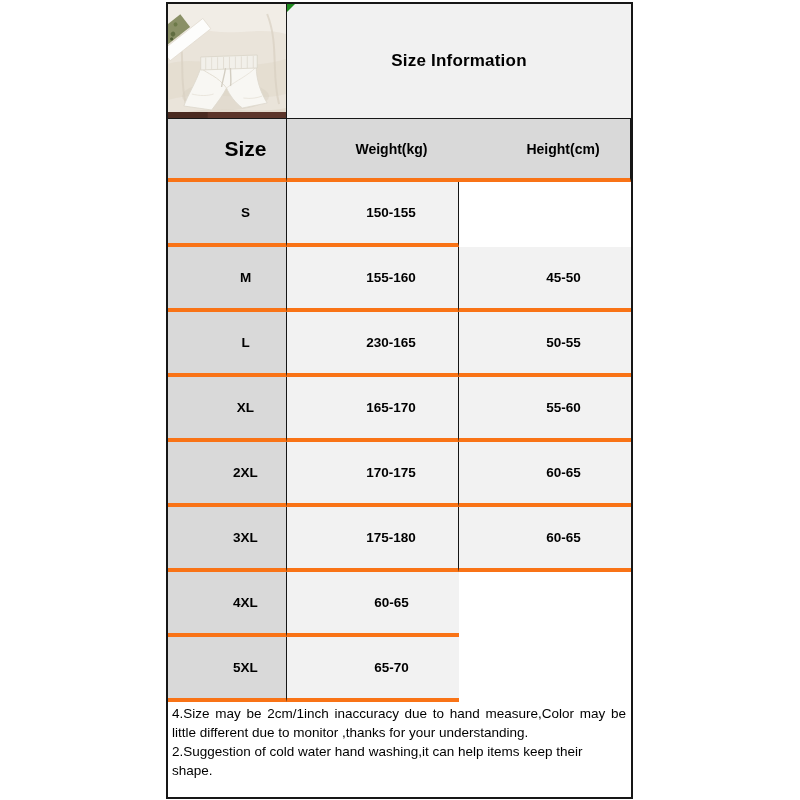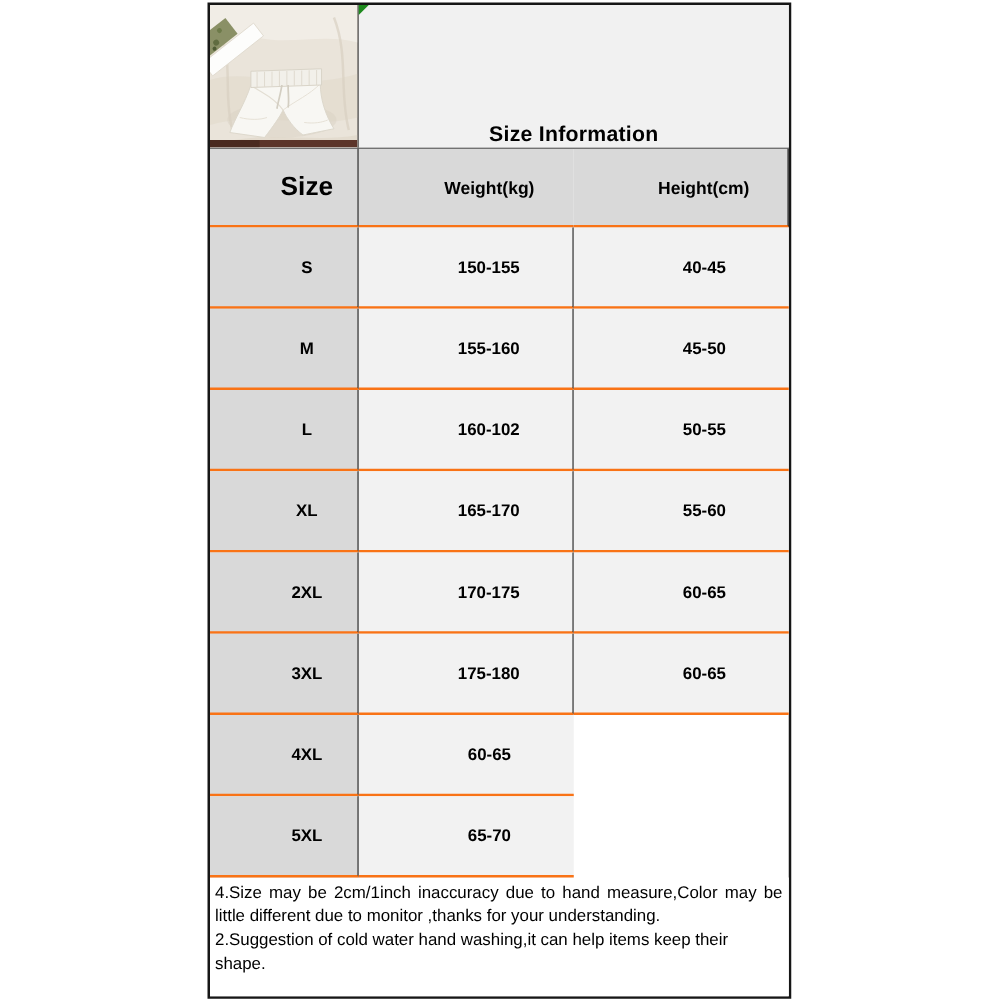--- a/index.html
+++ b/index.html
@@ -13,31 +13,31 @@
   }
   
   .top-row{display:flex;height:114px;border-bottom:1px solid #161616;}
   .photo-cell{
     width:119px;box-sizing:border-box;border-right:1px solid #161616;
     overflow:hidden;flex:none;background:#eae4da;
   }
   .photo-cell svg{display:block;width:100%;height:100%;}
   .title-cell{
     flex:1;position:relative;background:#f1f1f1;
-    display:flex;align-items:flex-end;justify-content:center;
+    display:flex;align-items:center;justify-content:center;
   }
   .title-text{font-size:17px;font-weight:bold;letter-spacing:0.2px;}
   .corner-marker{
     position:absolute;top:0;left:0;width:0;height:0;
     border-top:8px solid #1e8a1e;border-right:8px solid transparent;
   }
   
   .grid-row{display:grid;grid-template-columns:119px 172px 172px;}
   .cell{
-    box-sizing:border-box;border-right:1px solid #161616;border-bottom:2px solid #f97316;
+    box-sizing:border-box;border-right:1px solid #161616;border-bottom:4px solid #f97316;
     display:flex;align-items:center;justify-content:center;
     font-weight:bold;background:#f2f2f2;padding-left:37px;
   }
   .cell.last{border-right:none;}
   .header-row .cell{height:63px;background:#d9d9d9;font-size:14px;}
   .header-row .size-head{font-size:21px;}
   .data-row .cell{height:65px;font-size:13.5px;}
   .data-row .size-cell{background:#d9d9d9;}
   
   .attention{
@@ -110,30 +110,29 @@
 
   <div class="grid-row header-row">
     <div class="cell size-head">Size</div>
     <div class="cell last">Weight(kg)</div>
     <div class="cell">Height(cm)</div>
   </div>
 
   <div class="grid-row data-row">
     <div class="cell size-cell">S</div>
     <div class="cell">150-155</div>
-    <div class="cell last">40-45</div>
   </div>
   <div class="grid-row data-row">
     <div class="cell size-cell">M</div>
     <div class="cell">155-160</div>
     <div class="cell last">45-50</div>
   </div>
   <div class="grid-row data-row">
     <div class="cell size-cell">L</div>
-    <div class="cell">160-102</div>
+    <div class="cell">230-165</div>
     <div class="cell last">50-55</div>
   </div>
   <div class="grid-row data-row">
     <div class="cell size-cell">XL</div>
     <div class="cell">165-170</div>
     <div class="cell last">55-60</div>
   </div>
   <div class="grid-row data-row">
     <div class="cell size-cell">2XL</div>
     <div class="cell">170-175</div>

